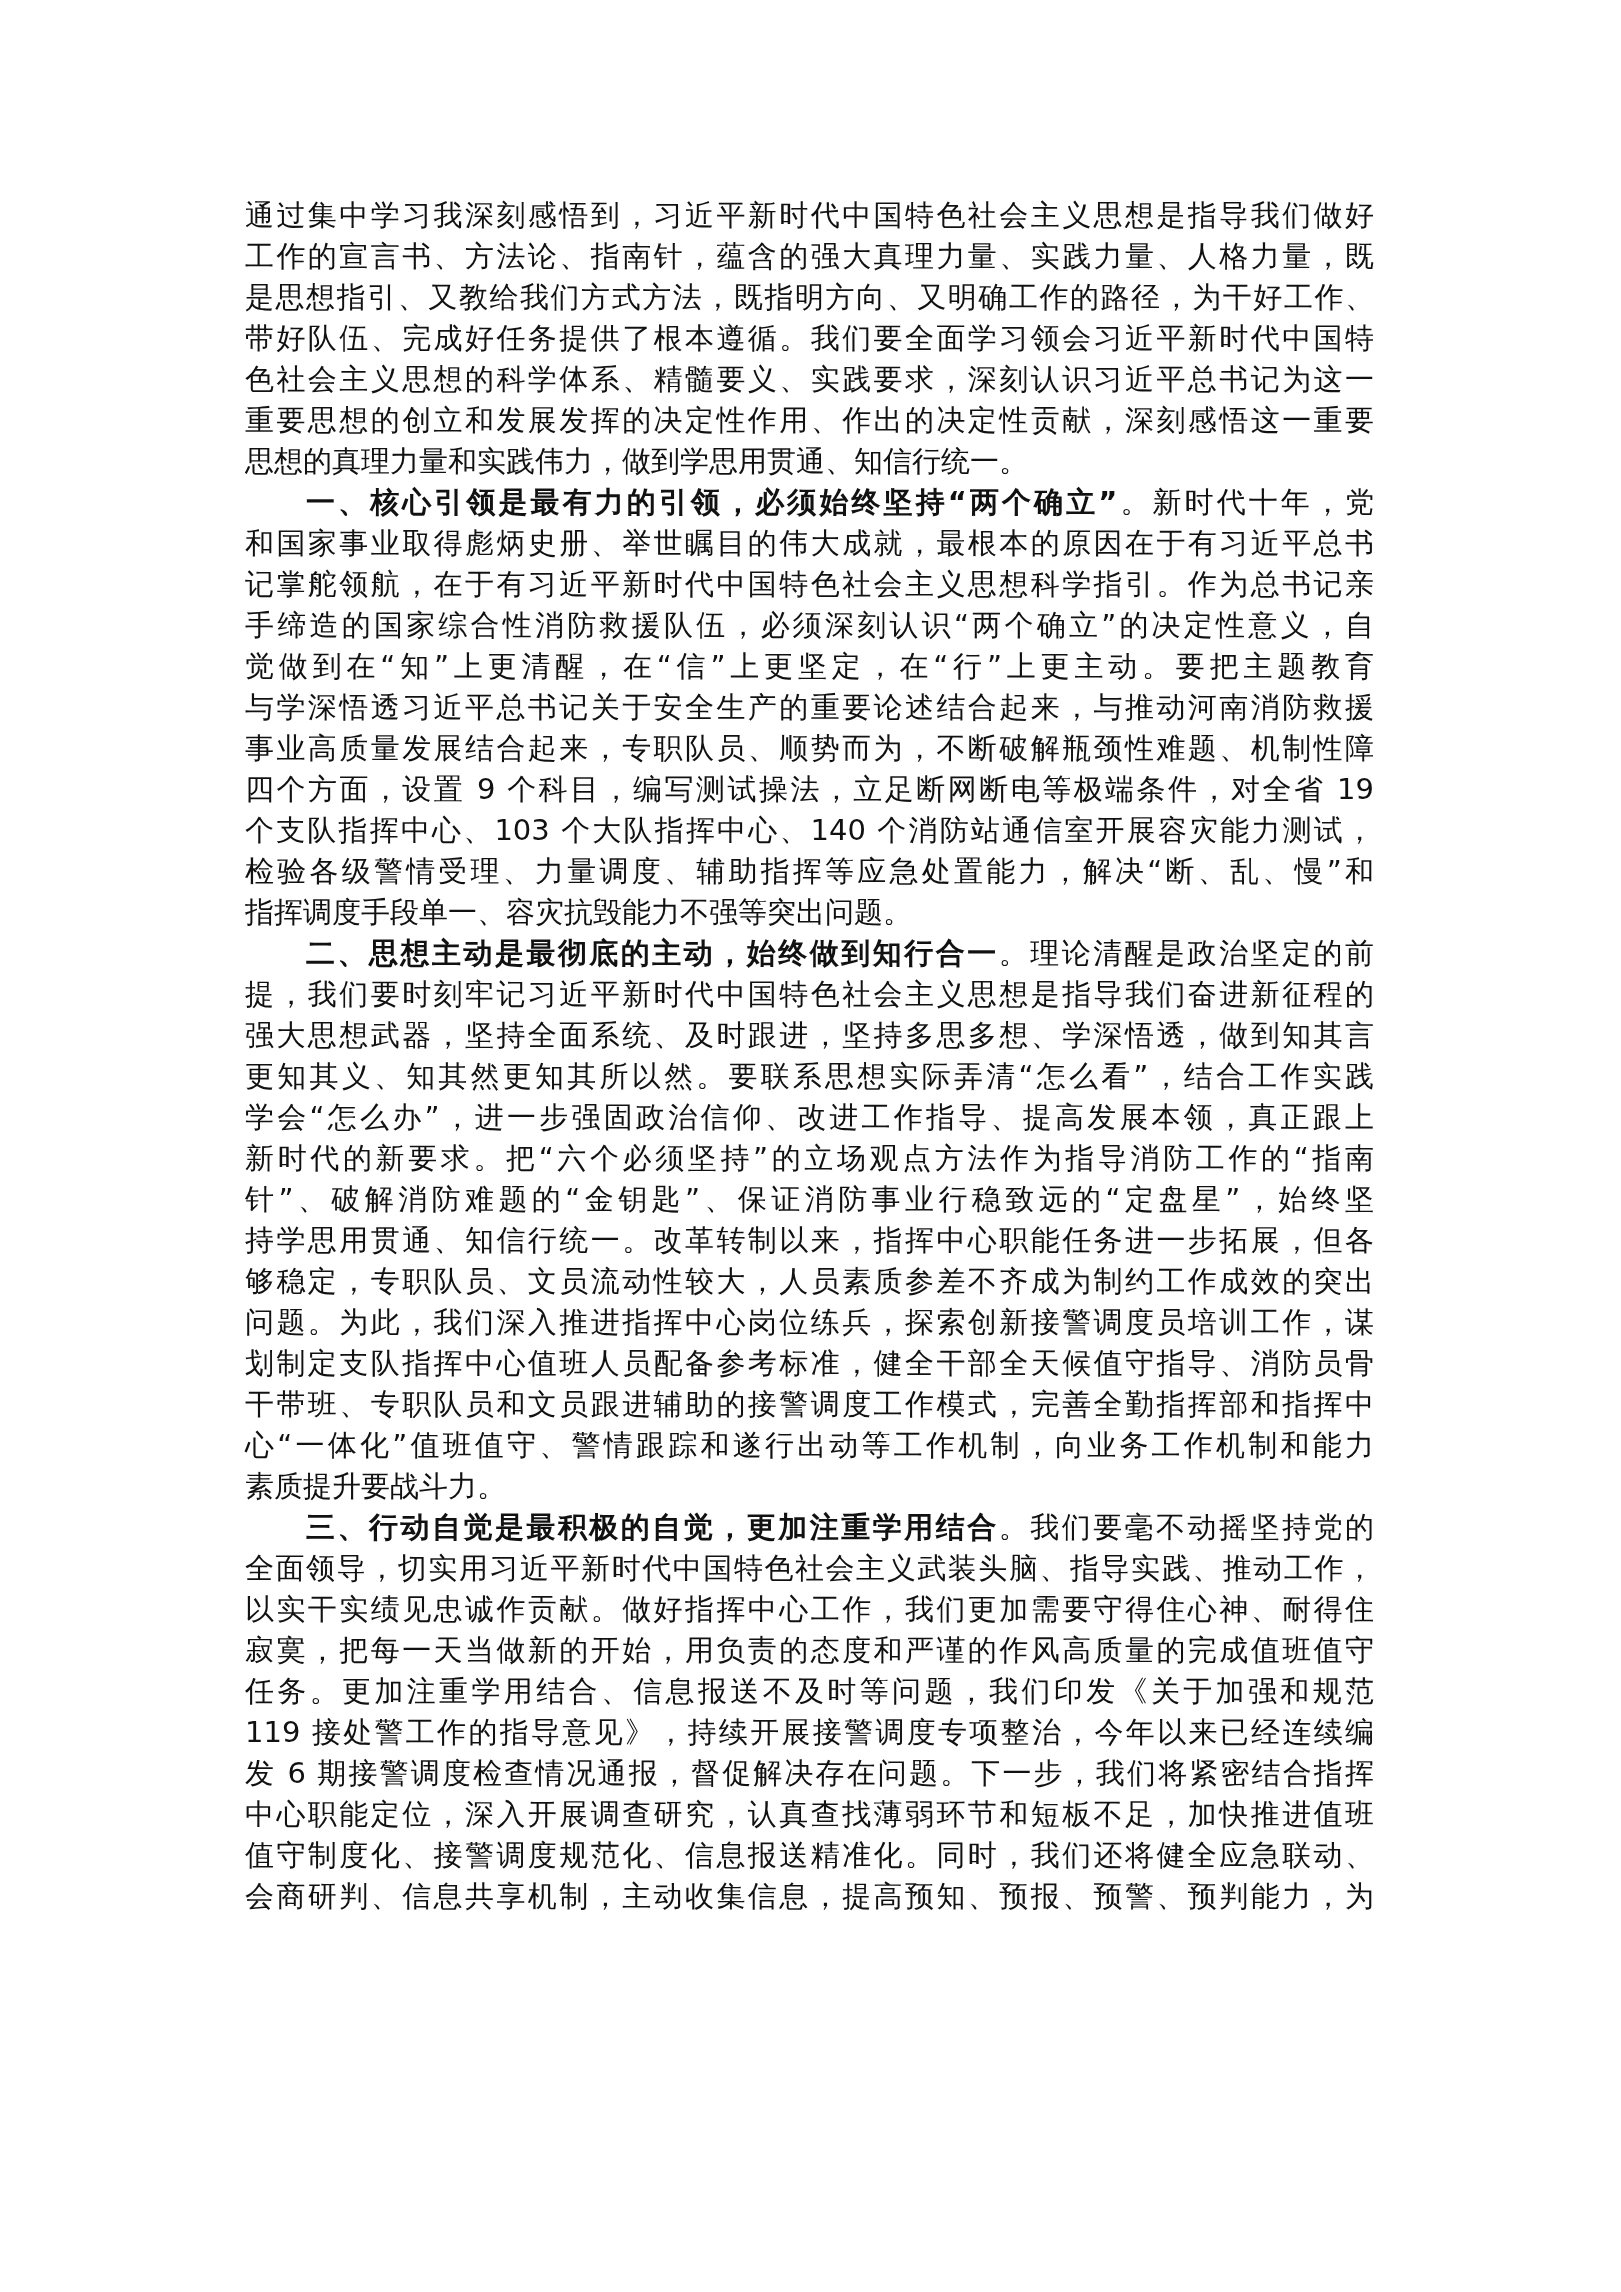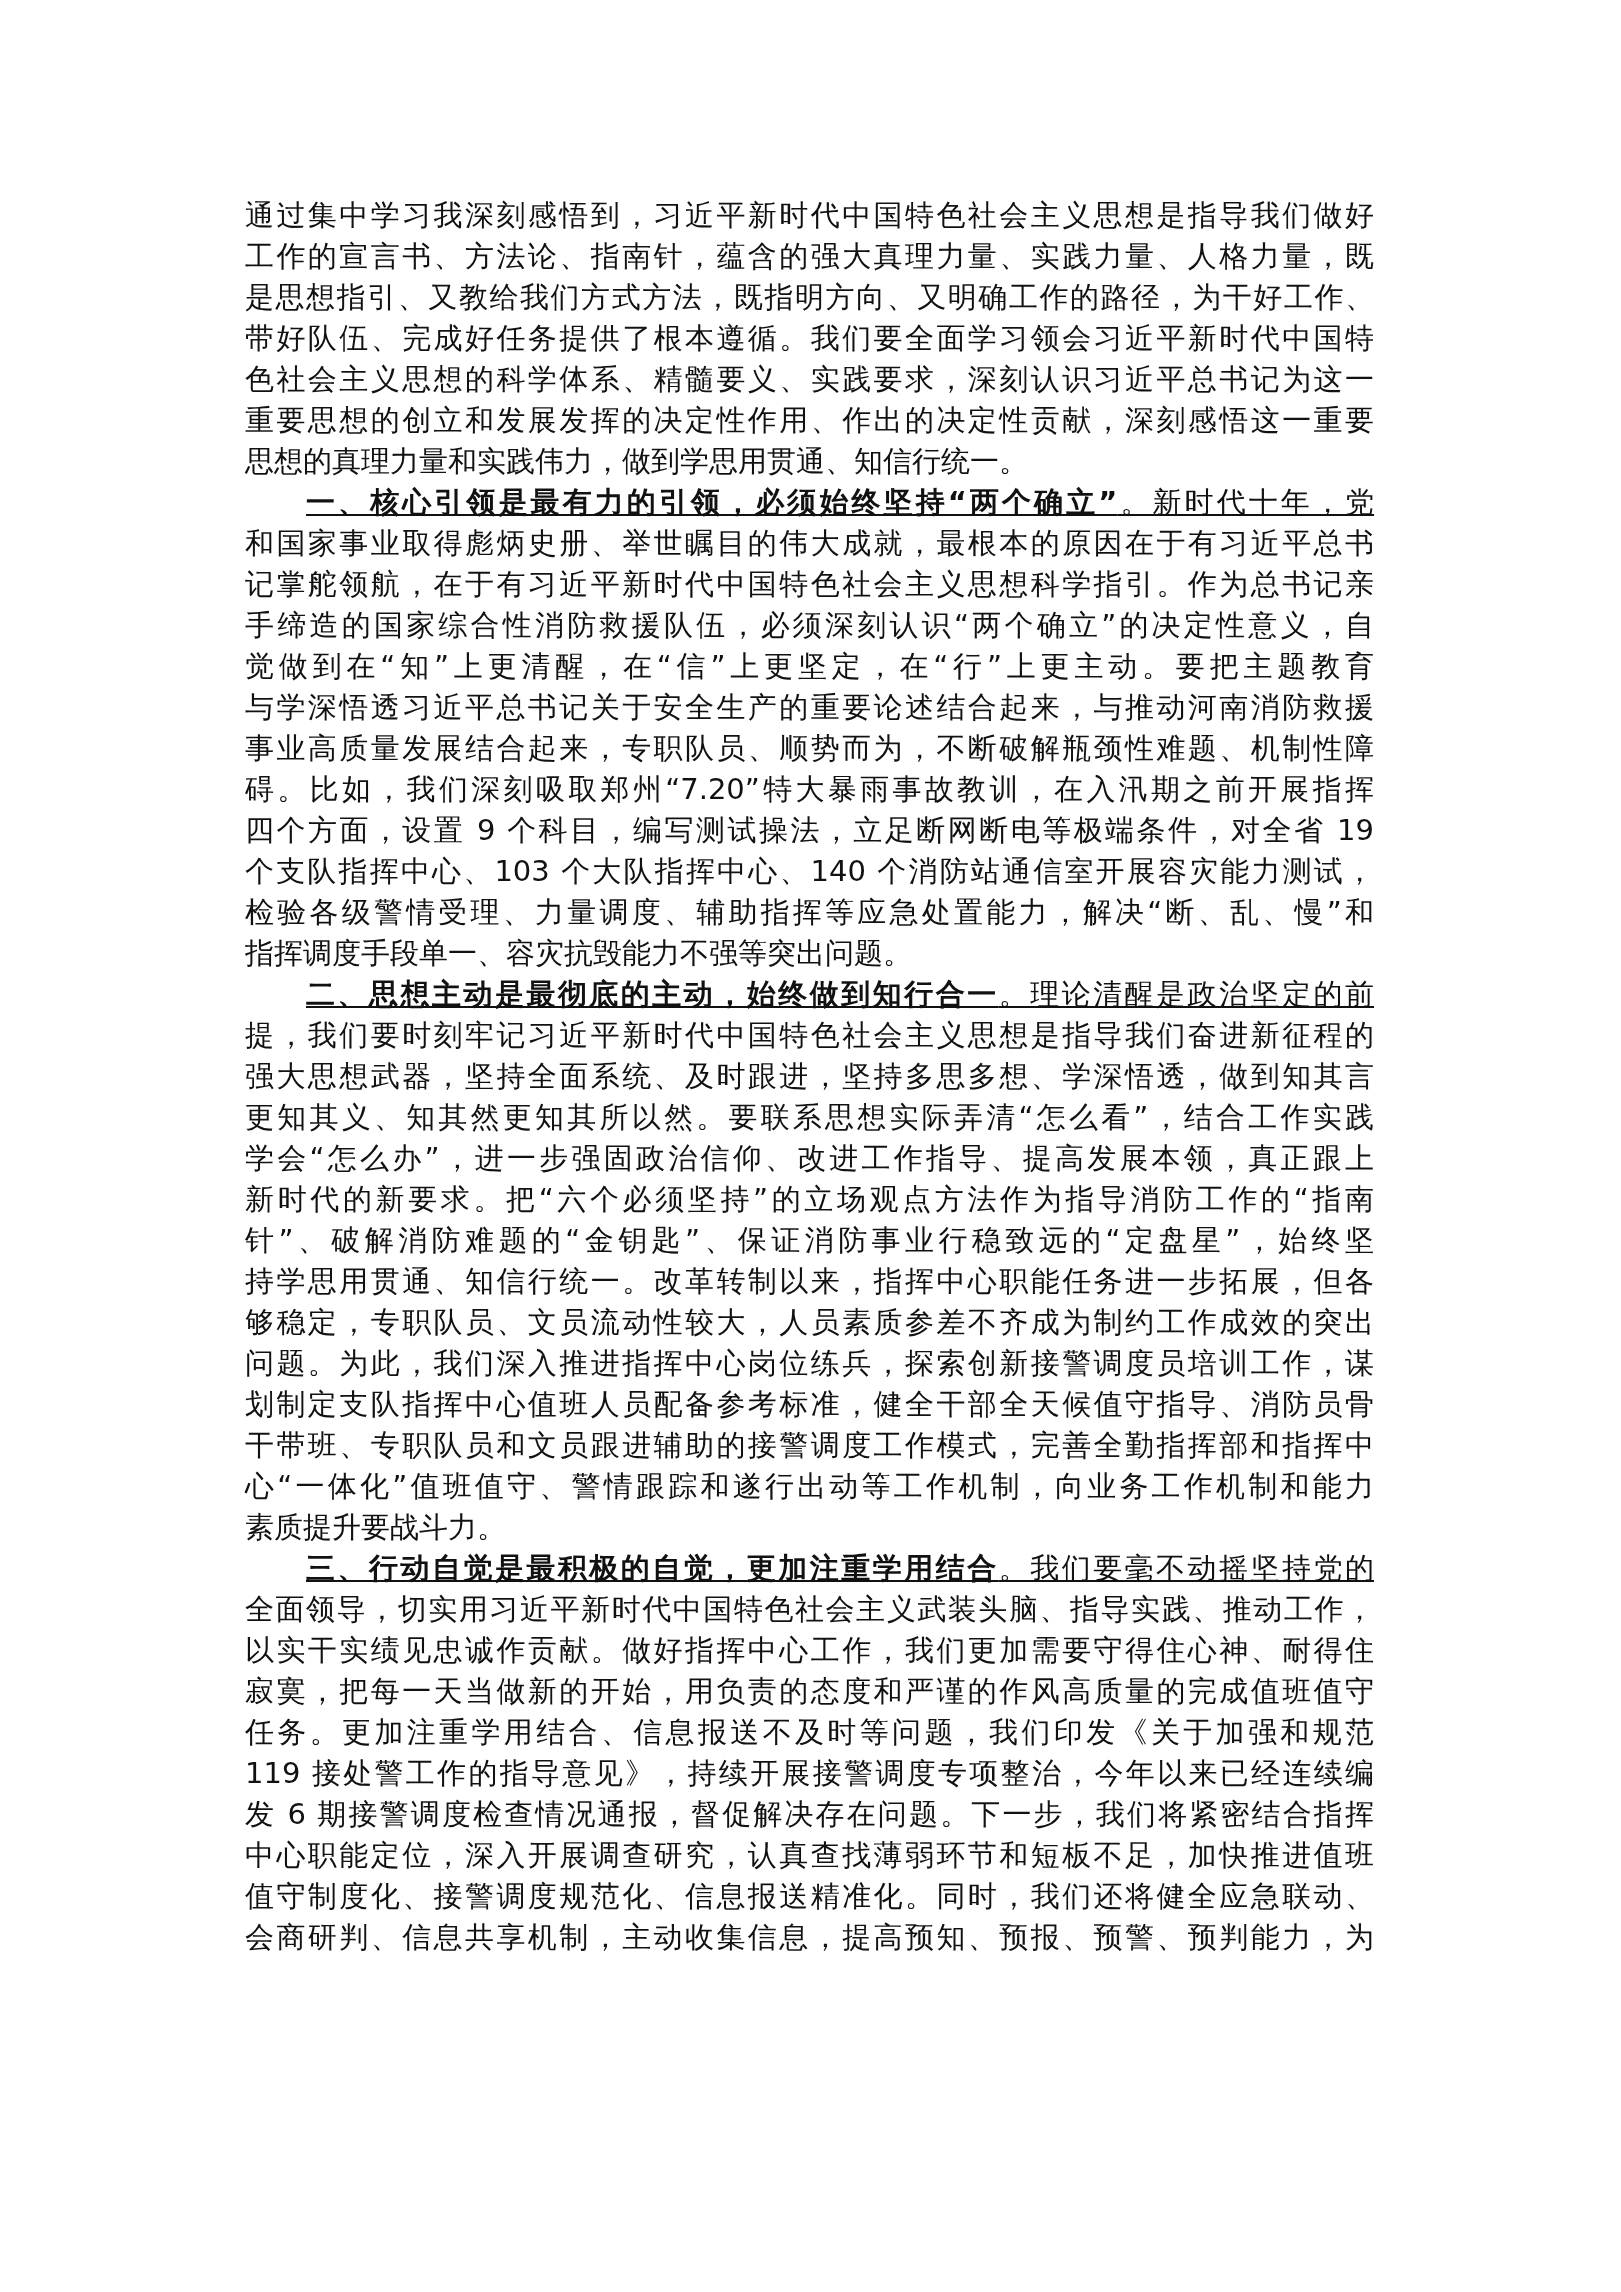--- a/index.html
+++ b/index.html
@@ -29,21 +29,20 @@
     text-align: justify;
     text-align-last: justify;
     overflow: visible;
   }
   .line.last {
     text-align-last: left;
     font-family: Liberation Serif, serif;
   }
   .line.indent {
     padding-left: 61px;
-    text-decoration: underline;
   }
   .bold {
     font-weight: bold;
   }
   .para { margin: 0; }
 </style>
 </head>
 <body>
 
 <div class="page">
@@ -59,21 +58,20 @@
   </div>
 
   <div class="para">
     <div class="line indent"><span class="bold">一、核心引领是最有力的引领，必须始终坚持“两个确立”</span><span>。新时代十年，党</span></div>
     <div class="line">和国家事业取得彪炳史册、举世瞩目的伟大成就，最根本的原因在于有习近平总书</div>
     <div class="line">记掌舵领航，在于有习近平新时代中国特色社会主义思想科学指引。作为总书记亲</div>
     <div class="line">手缔造的国家综合性消防救援队伍，必须深刻认识“两个确立”的决定性意义，自</div>
     <div class="line">觉做到在“知”上更清醒，在“信”上更坚定，在“行”上更主动。要把主题教育</div>
     <div class="line">与学深悟透习近平总书记关于安全生产的重要论述结合起来，与推动河南消防救援</div>
     <div class="line">事业高质量发展结合起来，专职队员、顺势而为，不断破解瓶颈性难题、机制性障</div>
-    <div class="line">碍。比如，我们深刻吸取郑州“7.20”特大暴雨事故教训，在入汛期之前开展指挥</div>
     <div class="line">四个方面，设置 9 个科目，编写测试操法，立足断网断电等极端条件，对全省 19</div>
     <div class="line">个支队指挥中心、103 个大队指挥中心、140 个消防站通信室开展容灾能力测试，</div>
     <div class="line">检验各级警情受理、力量调度、辅助指挥等应急处置能力，解决“断、乱、慢”和</div>
     <div class="line last">指挥调度手段单一、容灾抗毁能力不强等突出问题。</div>
   </div>
 
   <div class="para">
     <div class="line indent"><span class="bold">二、思想主动是最彻底的主动，始终做到知行合一</span><span>。理论清醒是政治坚定的前</span></div>
     <div class="line">提，我们要时刻牢记习近平新时代中国特色社会主义思想是指导我们奋进新征程的</div>
     <div class="line">强大思想武器，坚持全面系统、及时跟进，坚持多思多想、学深悟透，做到知其言</div>

